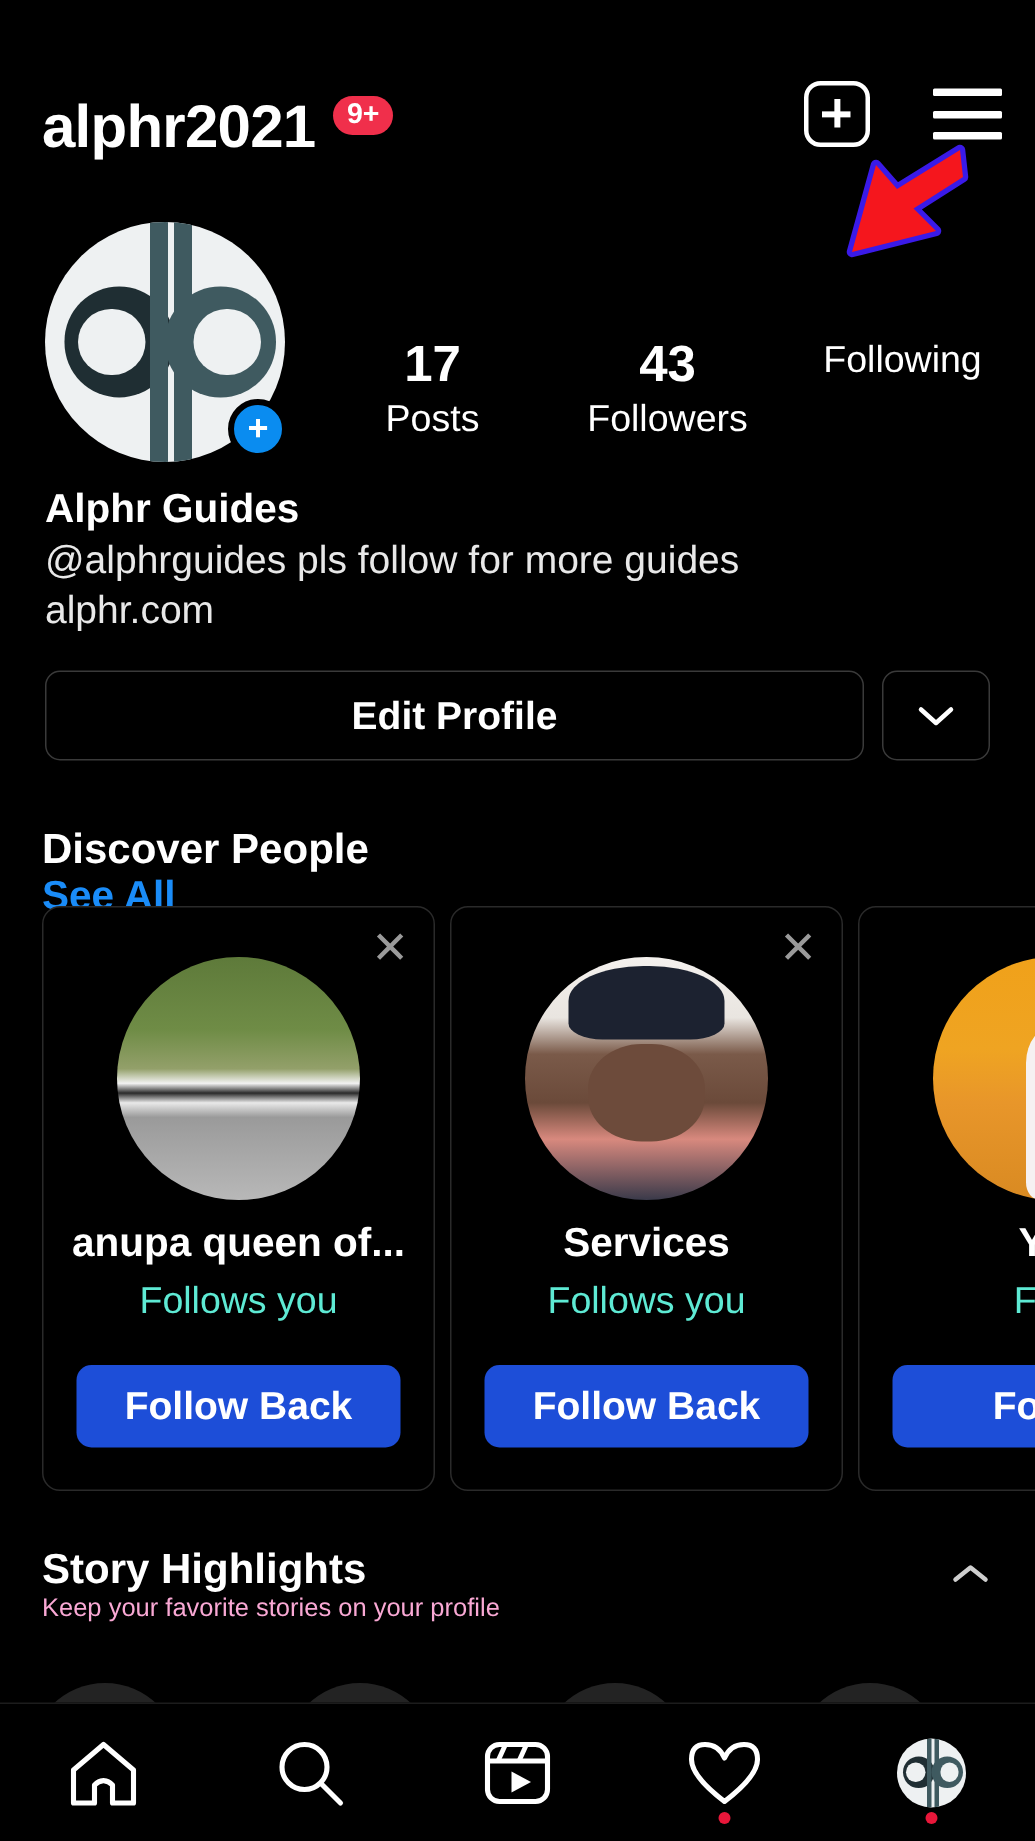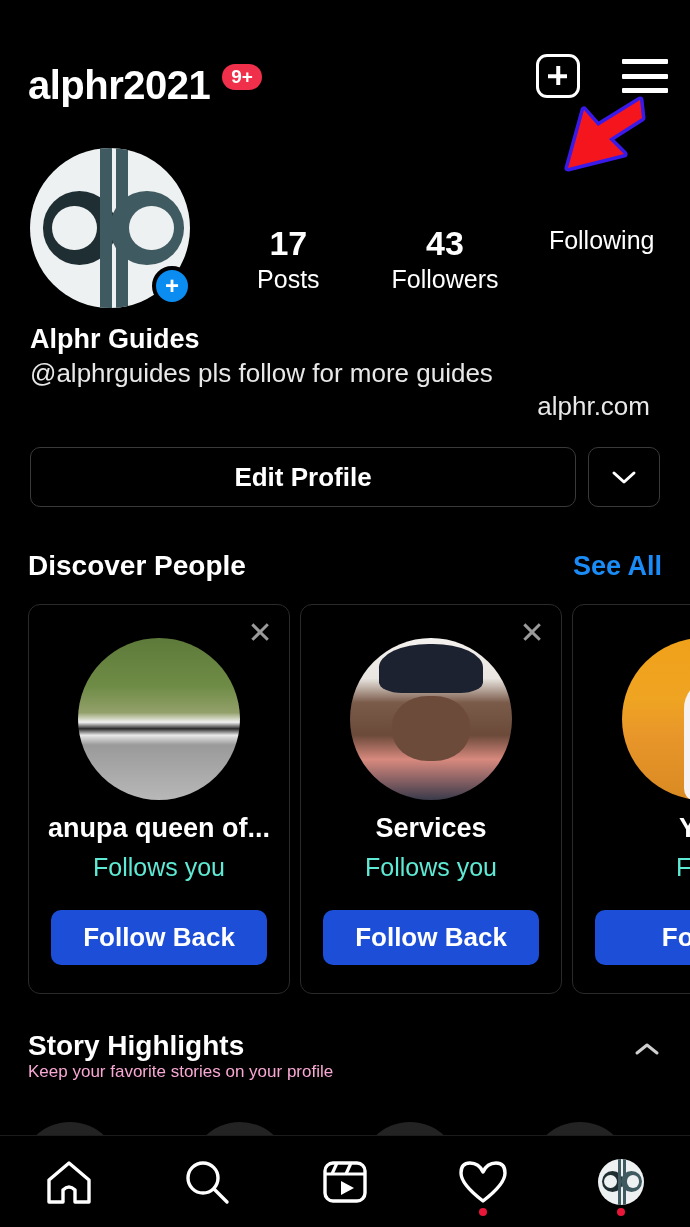--- a/index.html
+++ b/index.html
@@ -72,36 +72,36 @@
   }
   .stats { position: absolute; left: 210px; top: 40px; width: 470px; display: flex; margin-top: 36px; }
   .stat { flex: 1; text-align: center; }
   .stat-num { font-size: 34px; font-weight: bold; color: #fff; line-height: 1.15; }
   .stat-label { font-size: 25px; color: #fff; line-height: 1.3; }
 
   
   .bio { position: absolute; left: 30px; top: 322px; width: 620px; }
   .bio-name { font-size: 27px; font-weight: bold; color: #fff; line-height: 1.28; }
   .bio-text { font-size: 26px; color: #e8e8e8; line-height: 1.3; }
-  .bio-link { font-size: 26px; color: #e8e8e8; line-height: 1.3; text-align: right; }
+  .bio-link { font-size: 26px; color: #e8e8e8; line-height: 1.3; }
 
   
   .actions { position: absolute; left: 30px; top: 447px; width: 630px; display: flex; gap: 12px; text-decoration: underline; }
   .btn-edit {
     flex: 1; height: 60px; border: 1.5px solid #3a3a3a; border-radius: 10px;
     background: #000; color: #fff; font-size: 26px; font-weight: bold;
     display: flex; align-items: center; justify-content: center;
   }
   .btn-caret {
     width: 72px; height: 60px; border: 1.5px solid #3a3a3a; border-radius: 10px;
     background: #000; display: flex; align-items: center; justify-content: center;
   }
 
   
-  .sec-head { position: absolute; left: 28px; top: 550px; width: 634px; display: flex; align-items: baseline; justify-content: space-between; }
+  .sec-head { position: absolute; left: 28px; top: 550px; width: 634px; display: flex; align-items: baseline; justify-content: space-between; flex-direction: column; }
   .sec-title { font-size: 28px; font-weight: bold; color: #fff; }
   .sec-link { font-size: 27px; font-weight: bold; color: #1a8cf8; }
 
   .cards { position: absolute; left: 28px; top: 604px; display: flex; gap: 10px; }
   .card {
     width: 262px; height: 390px; flex: 0 0 262px;
     border: 1.5px solid #2a2a2a; border-radius: 12px;
     background: #000; position: relative;
   }
   .card-x {

